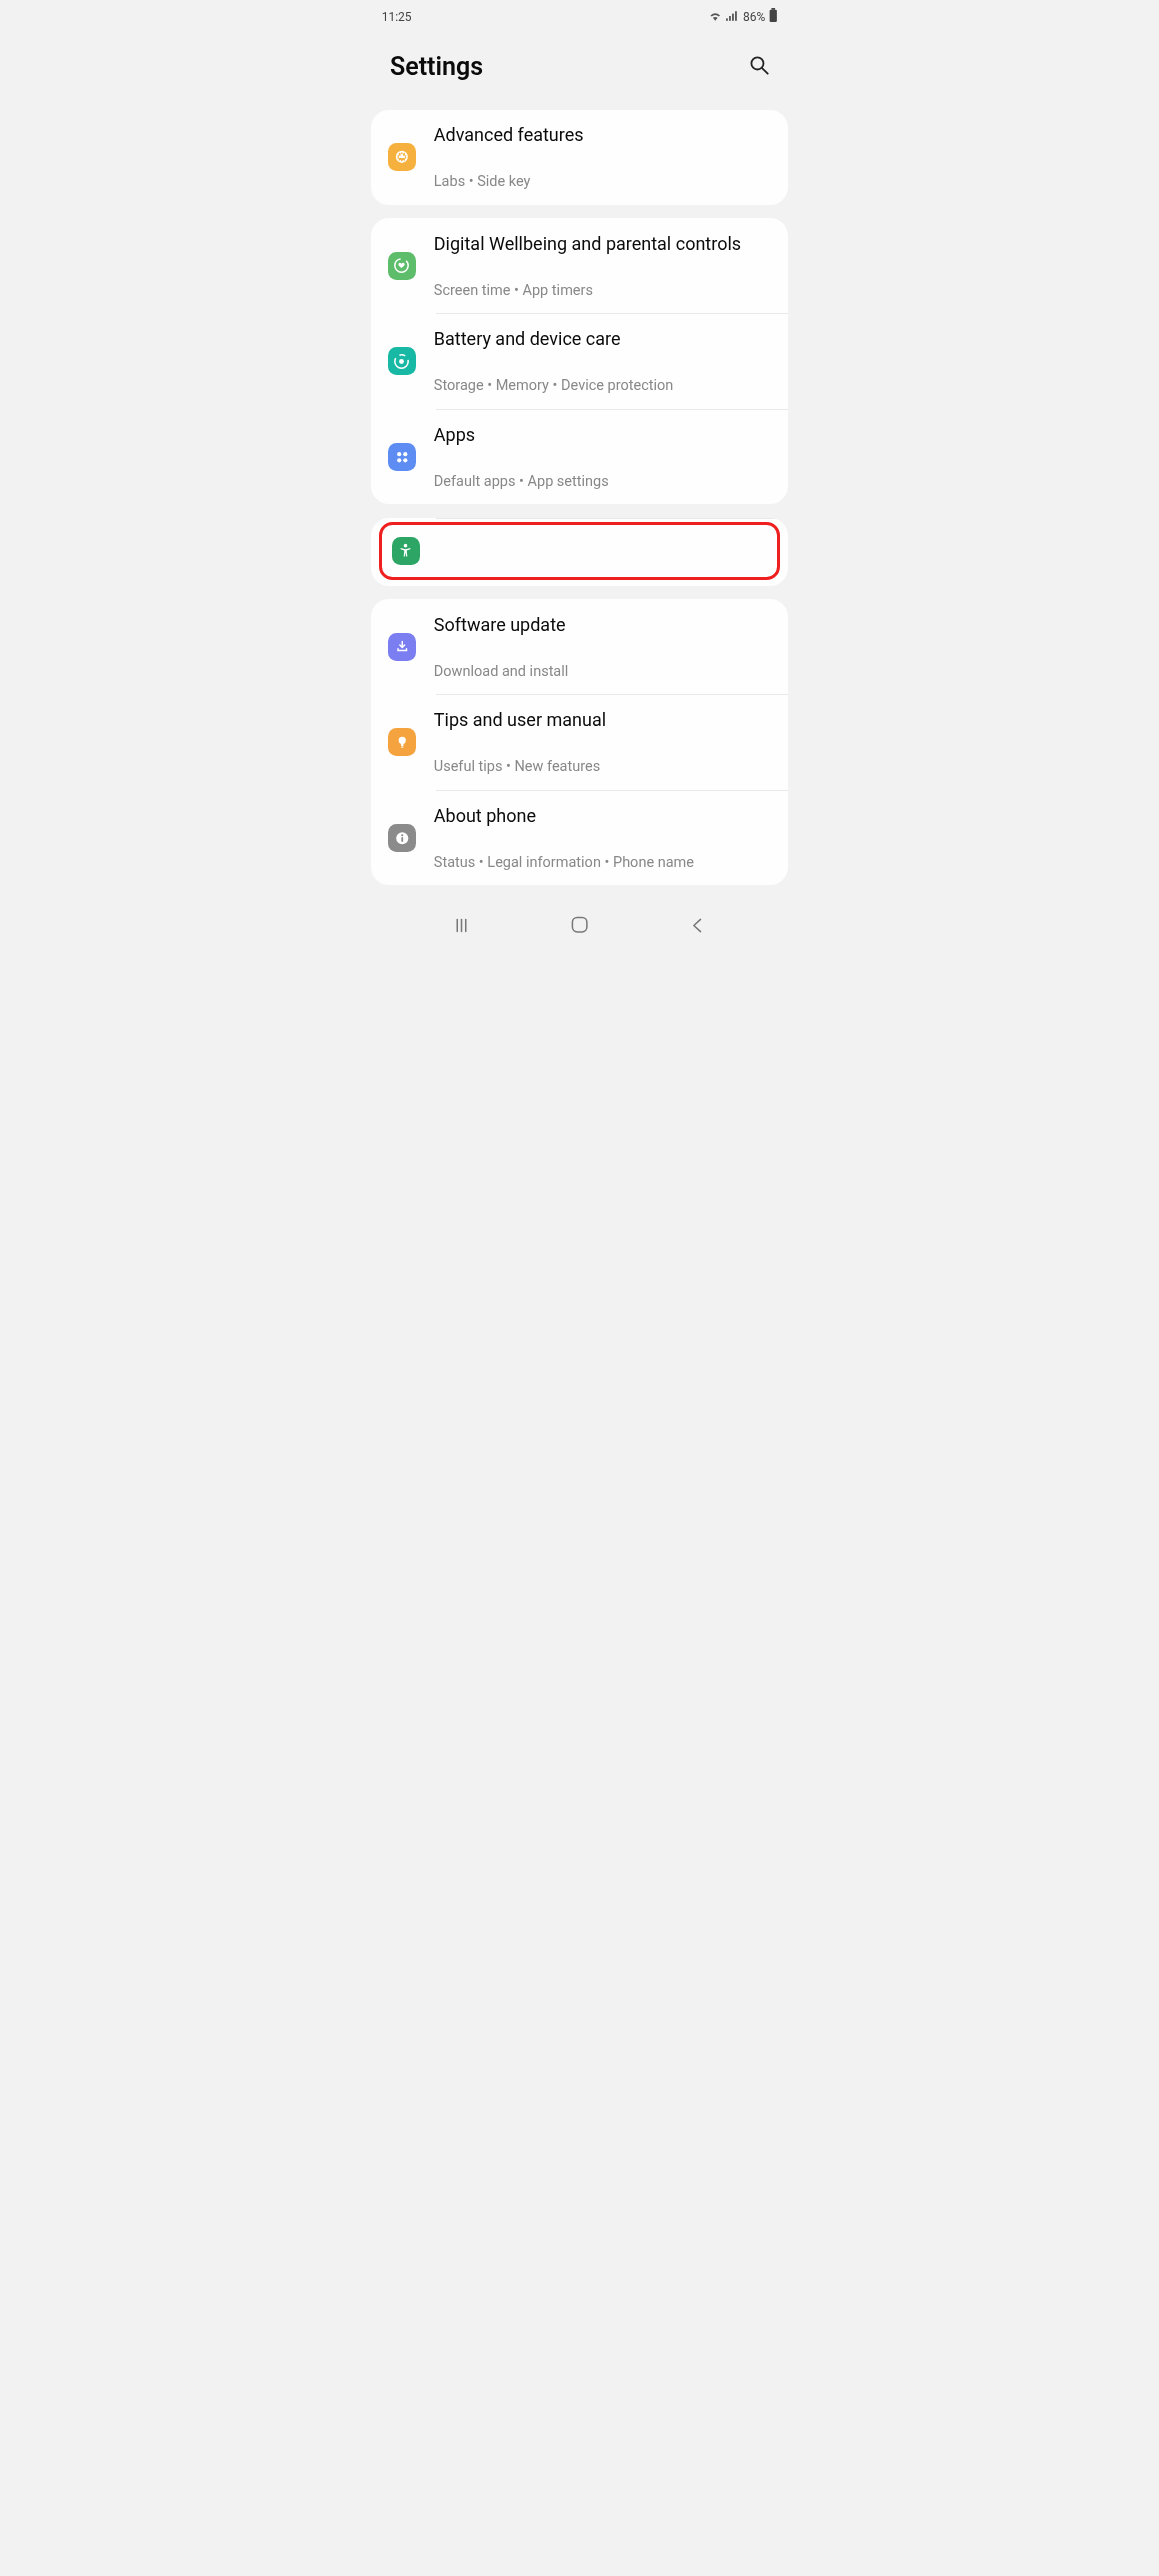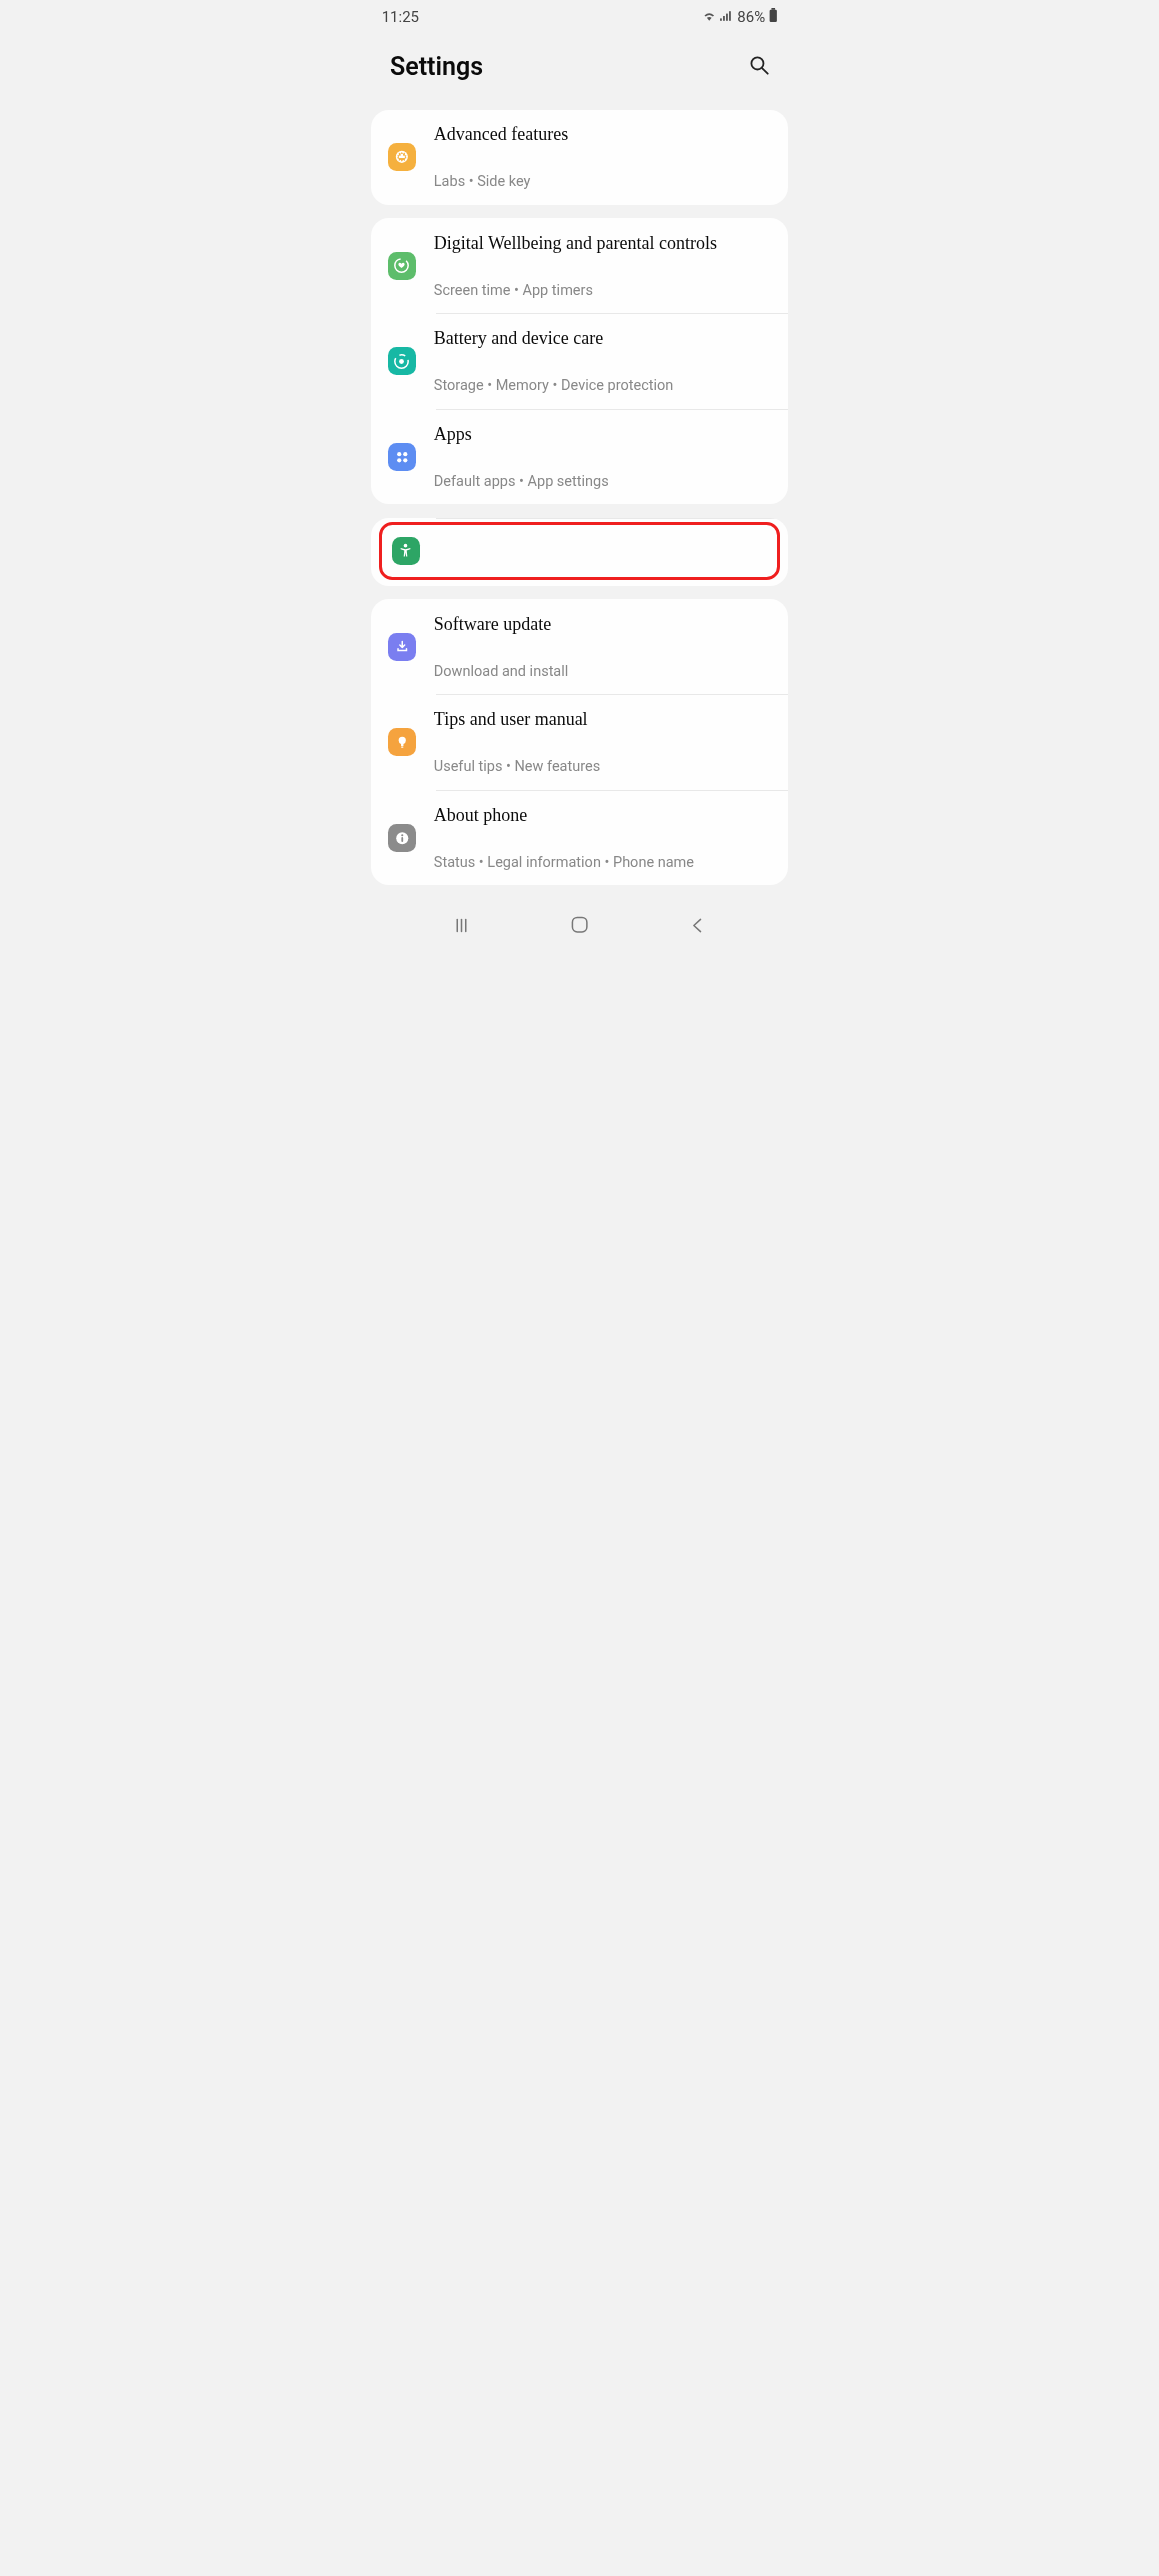--- a/index.html
+++ b/index.html
@@ -12,21 +12,21 @@
       background-color: #f2f2f2;
       width: 427px;
       margin: 0 auto;
     }
     .status-bar {
       display: flex;
       justify-content: space-between;
       align-items: center;
       padding: 6px 15.7px;
       height: 34px;
-      font-size: 15px;
+      font-size: 12px;
       color: #444;
     }
     .status-right {
       display: flex;
       align-items: center;
       gap: 3.6px;
     }
     .header {
       display: flex;
       justify-content: space-between;
@@ -52,21 +52,20 @@
       gap: 18px;
     }
     .settings-item-content {
       flex: 1;
     }
     .settings-title {
       font-size: 18px;
       color: #0b0b0b;
       font-weight: 400;
       margin-bottom: 2.4px;
-      font-family: Liberation Serif, serif;
     }
     .settings-subtitle {
       font-size: 14.5px;
       color: #888;
       margin-top: 28px;
     }
     .icon-box {
       width: 28px;
       height: 28px;
       border-radius: 8.5px;

